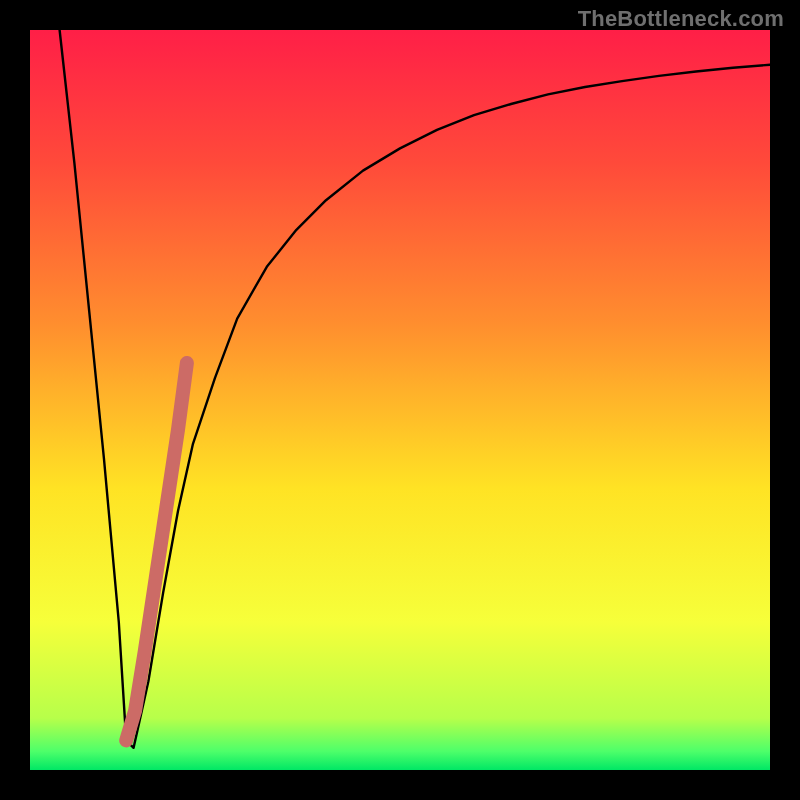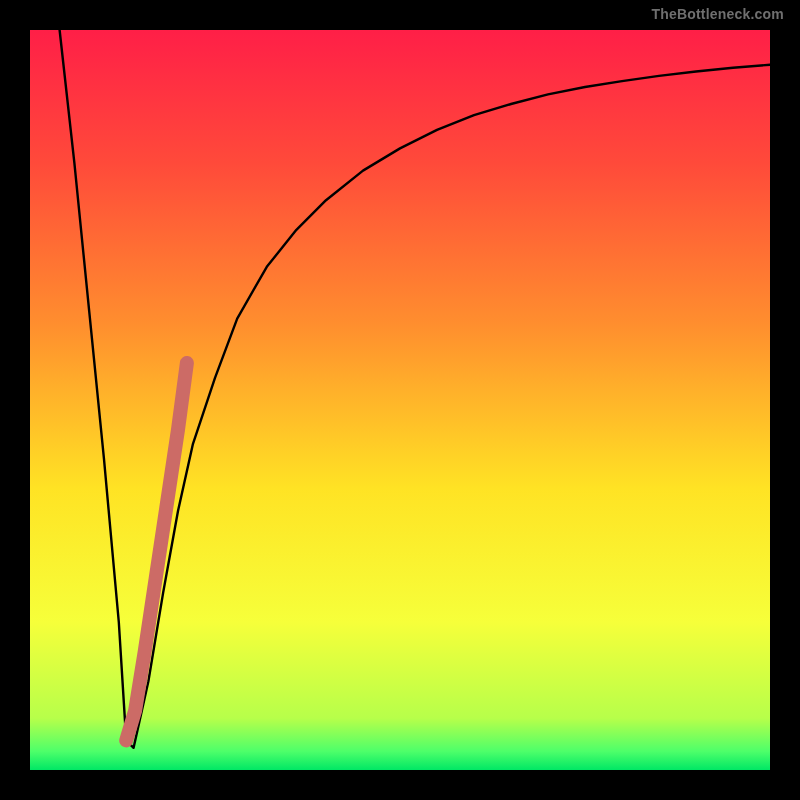--- a/index.html
+++ b/index.html
@@ -19,21 +19,21 @@
   svg {
     position: absolute;
     top: 0;
     left: 0;
   }
   .watermark {
     position: absolute;
     top: 6px;
     right: 16px;
     font-family: Arial, Helvetica, sans-serif;
-    font-size: 14px;
+    font-size: 22px;
     font-weight: 600;
     color: #6f6f6f;
     letter-spacing: 0.2px;
     user-select: none;
   }
 </style>
 </head>
 <body>
 
 <div class="stage">

